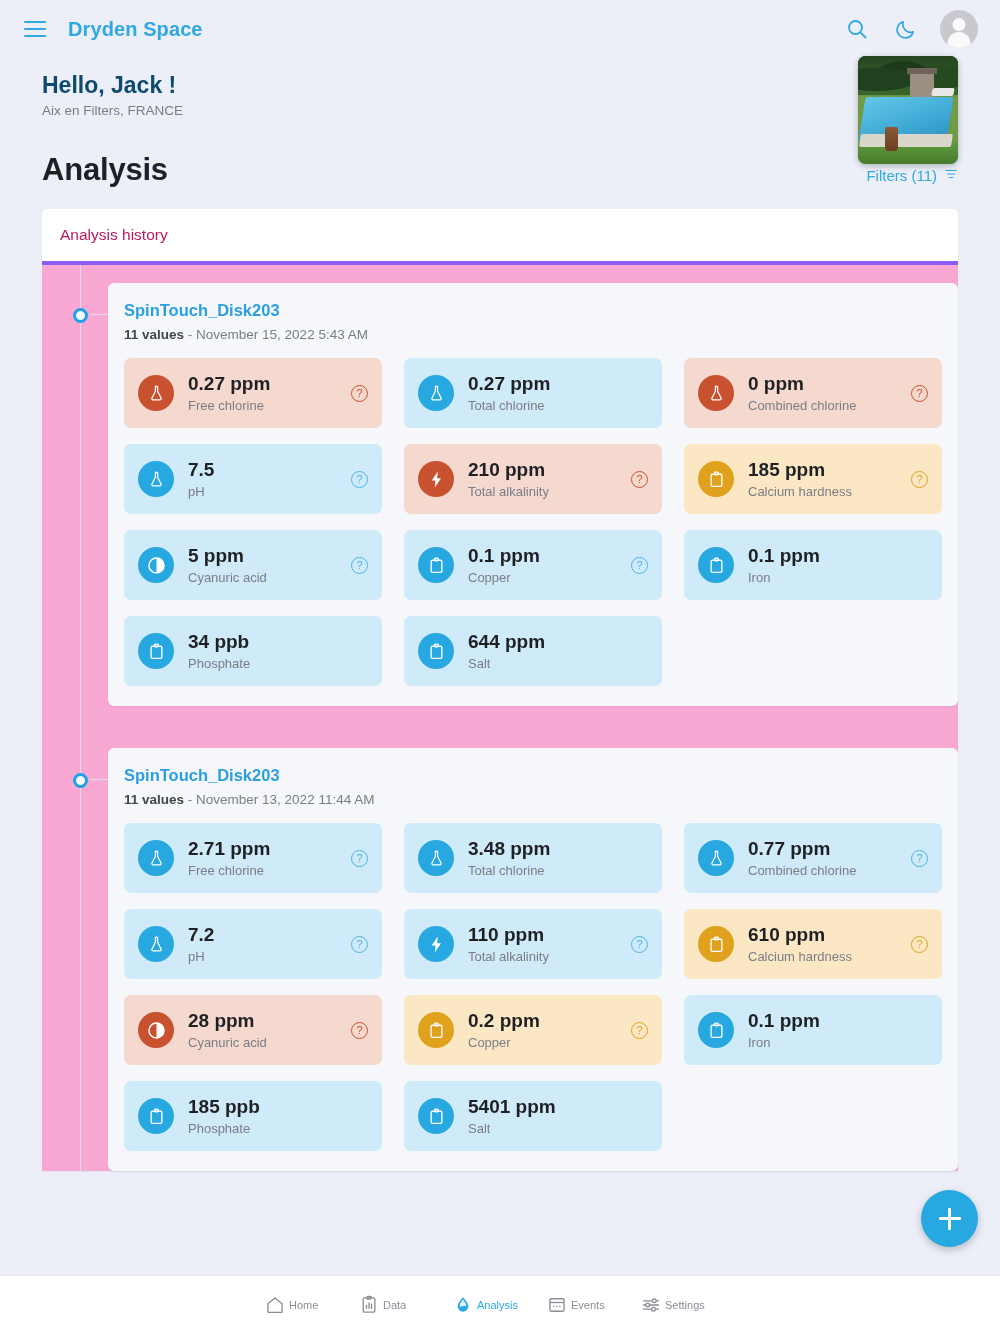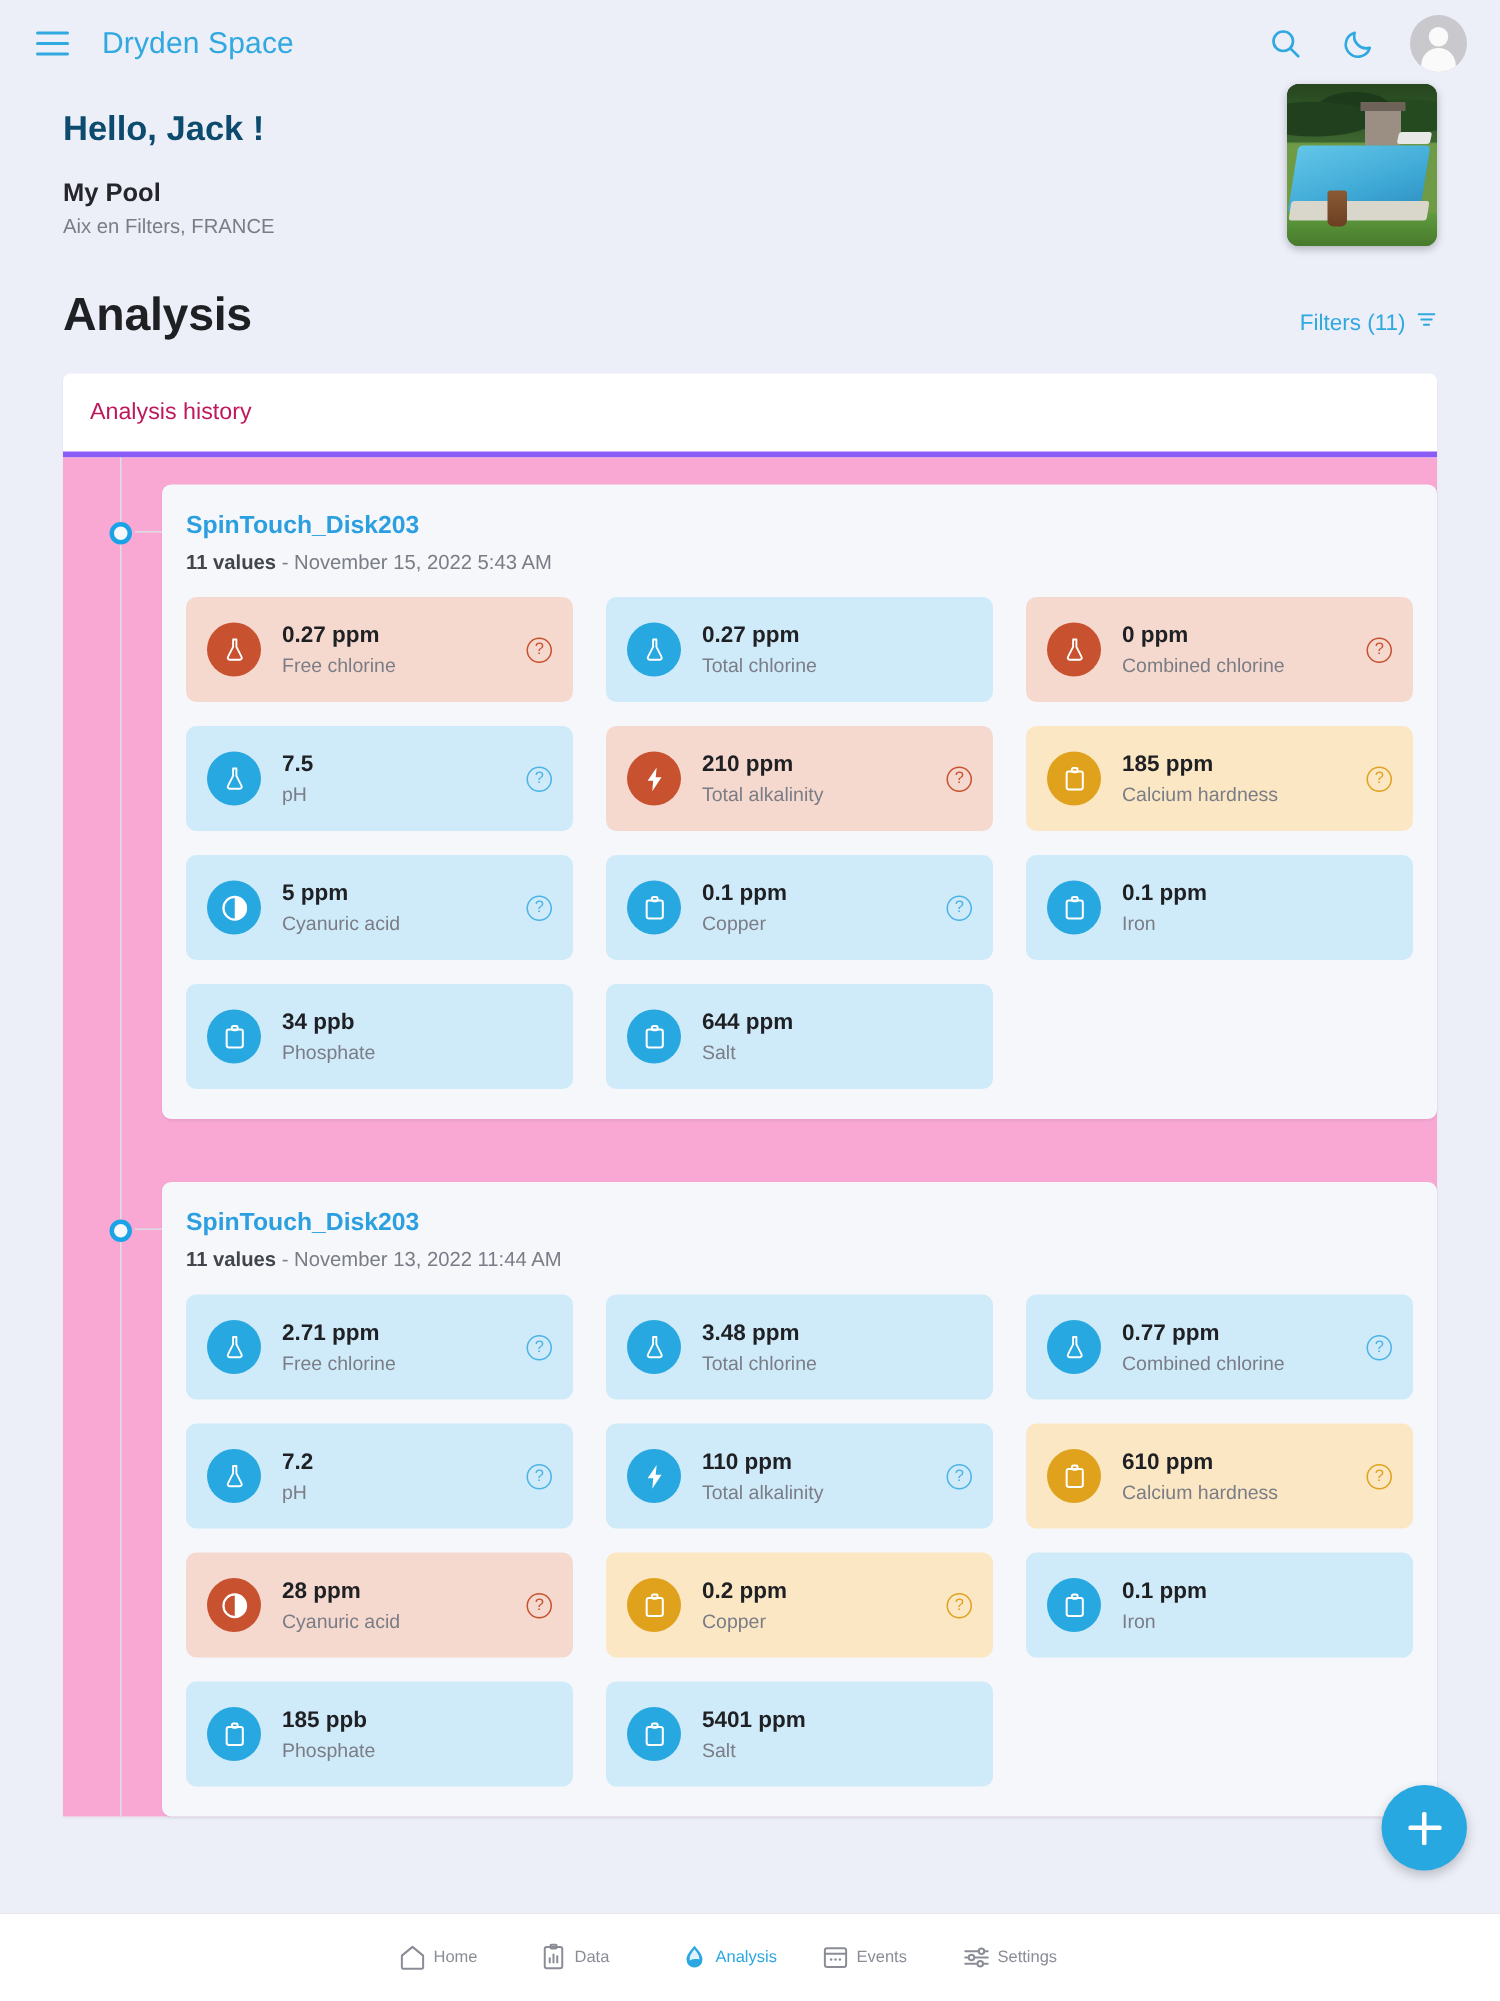--- a/index.html
+++ b/index.html
@@ -14,21 +14,21 @@
   
   .topbar {
     height: 58px; width: 100%;
     display: flex; align-items: center;
     padding: 0 22px 0 24px;
     background: #eceef8;
   }
   .hamburger { width: 22px; height: 16px; display: flex; flex-direction: column;
     justify-content: space-between; cursor: pointer; }
   .hamburger span { display: block; height: 2px; width: 100%; background: #30a8e0; border-radius: 2px; }
-  .brand { margin-left: 22px; font-size: 20px; font-weight: normal; color: #30a8e0; letter-spacing: .1px; }
+  .brand { margin-left: 22px; font-size: 20px; font-weight: bold; color: #30a8e0; letter-spacing: .1px; }
   .topbar-right { margin-left: auto; display: flex; align-items: center; gap: 22px; }
   .icon-btn { width: 26px; height: 26px; display: flex; align-items: center; justify-content: center; cursor: pointer; }
   .avatar {
     width: 38px; height: 38px; border-radius: 50%;
     background: #c9c9cd; overflow: hidden; position: relative; cursor: pointer;
   }
   .avatar .head { position: absolute; width: 13px; height: 13px; border-radius: 50%;
     background: #fafafa; left: 50%; transform: translateX(-50%); top: 8px; }
   .avatar .body { position: absolute; width: 23px; height: 16px; border-radius: 12px 12px 0 0;
     background: #fafafa; left: 50%; transform: translateX(-50%); bottom: 0; }
@@ -91,21 +91,21 @@
              box-shadow: 0 1px 2px rgba(30,40,80,.07); margin-bottom: 42px; }
   .an-title { font-size:16.5px; font-weight:bold; color:#2b9fe0; }
   .an-sub { margin-top:7px; font-size:13.5px; color:#7a7d86; }
   .an-sub b { color:#43454d; font-weight:bold; }
 
   .grid { display:grid; grid-template-columns: repeat(3, 1fr); gap: 16px 22px; margin-top:16px; }
   .tile { display:flex; align-items:center; border-radius:7px; padding: 12px 14px; min-height:70px; }
   .tile .bub { width:36px; height:36px; border-radius:50%; flex:0 0 36px;
     display:flex; align-items:center; justify-content:center; }
   .tile .txt { margin-left:14px; }
-  .tile .val { font-size:15px; font-weight:bold; color:#1f2024; line-height:1.15; }
+  .tile .val { font-size:19px; font-weight:bold; color:#1f2024; line-height:1.15; }
   .tile .lab { font-size:13px; color:#7a7d86; margin-top:3px; }
   .tile .qm { margin-left:auto; width:17px; height:17px; border-radius:50%;
     border:1px solid currentColor; display:flex; align-items:center; justify-content:center;
     font-size:11px; line-height:1; font-weight:normal; cursor:pointer; flex:0 0 17px; }
   .tile.blue { background:#cfeaf9; } .tile.blue .bub { background:#27a8e0; } .tile.blue .qm { color:#4bb3e5; }
   .tile.red  { background:#f6d9ce; } .tile.red  .bub { background:#c8512f; } .tile.red  .qm { color:#c8512f; }
   .tile.amber{ background:#fbe7c4; } .tile.amber .bub{ background:#e0a21c; } .tile.amber .qm{ color:#e0a21c; }
   .tile .qm.hidden { visibility:hidden; }
 
   
@@ -150,21 +150,20 @@
       </div>
       <div class="avatar">
         <div class="head"></div>
           <div class="body"></div>
       </div>
     </div>
   </div>
 
   <div class="greet-wrap">
     <div class="greet-hello">Hello, Jack !</div>
-    <div class="greet-pool">My Pool</div>
     <div class="greet-loc">Aix en Filters, FRANCE</div>
     <div class="pool-photo">
       <div class="sky"></div>
         <div class="trees"></div>
         <div class="house"></div>
       <div class="grass"></div>
         <div class="water"></div>
         <div class="coping"></div>
       <div class="lounger"></div>
         <div class="pot"></div>

